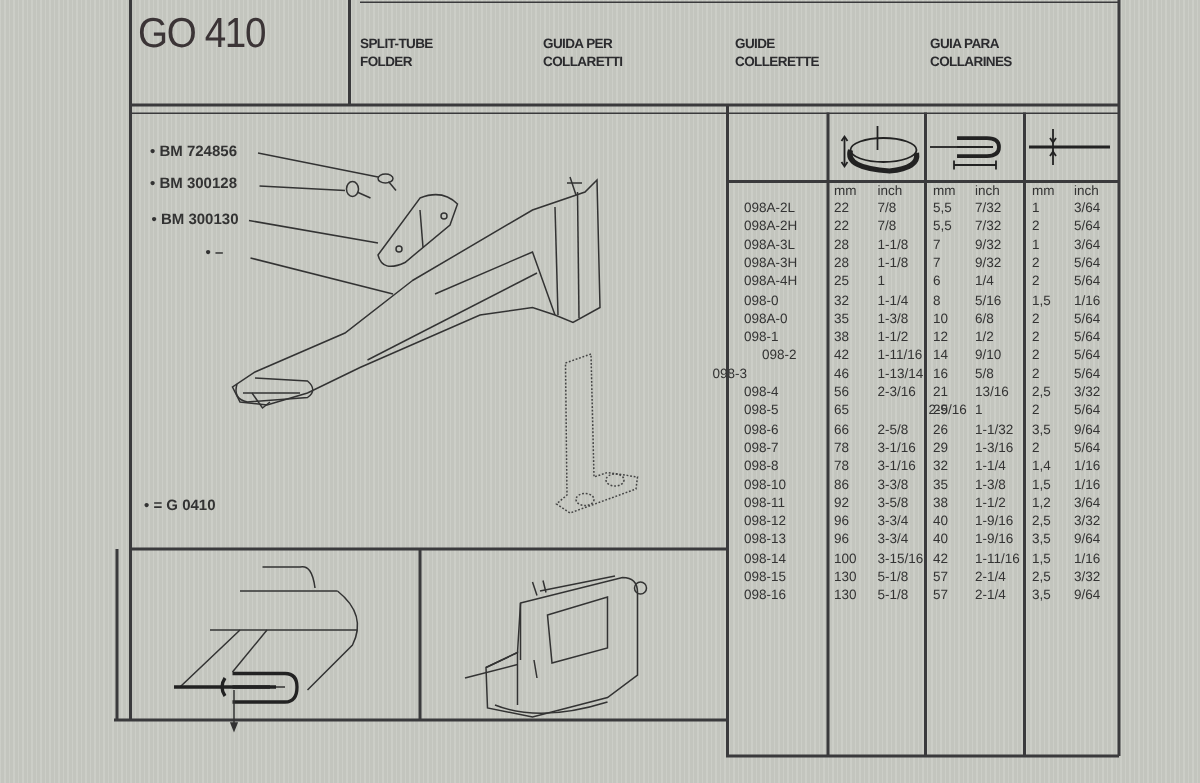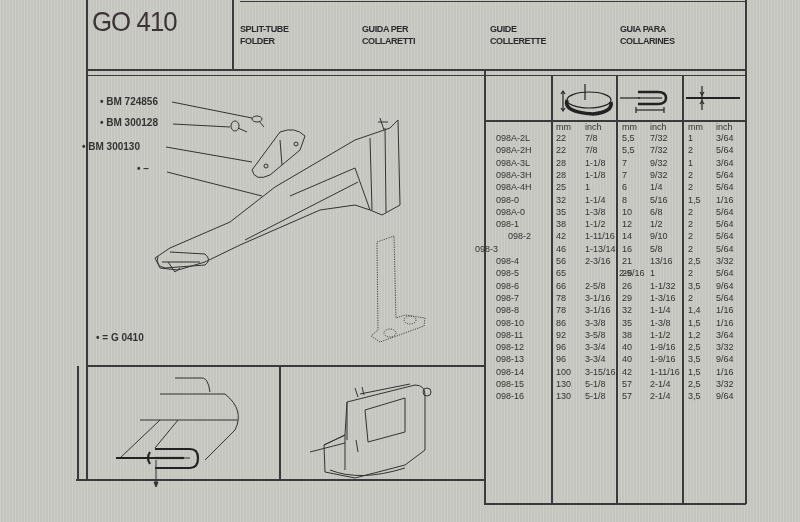--- a/index.html
+++ b/index.html
@@ -59,21 +59,21 @@
   <div>GUIDE</div>
   <div>COLLERETTE</div>
 </div>
 <div class="hdr" style="left:620px;">
   <div>GUIA PARA</div>
   <div>COLLARINES</div>
 </div>
 
 <div class="label" style="left:100px;top:96px;">• BM 724856</div>
 <div class="label" style="left:100px;top:117px;">• BM 300128</div>
-<div class="label" style="left:82px;top:141px;text-align:right;">• BM 300130</div>
+<div class="label" style="left:101px;top:141px;text-align:right;">• BM 300130</div>
 <div class="label" style="left:137px;top:163px;">• –</div>
 <div class="label" style="left:96px;top:332px;">• = G 0410</div>
 
 <svg style="left:0;top:0;" width="800" height="522" viewBox="0 0 800 522">
   <g fill="none" stroke="#333" stroke-width="1">
 
     <line x1="172" y1="102" x2="252" y2="118"></line>
     <line x1="173" y1="124" x2="230" y2="127"></line>
     <line x1="166" y1="147" x2="252" y2="162"></line>
     <line x1="167" y1="172" x2="262" y2="196"></line>

